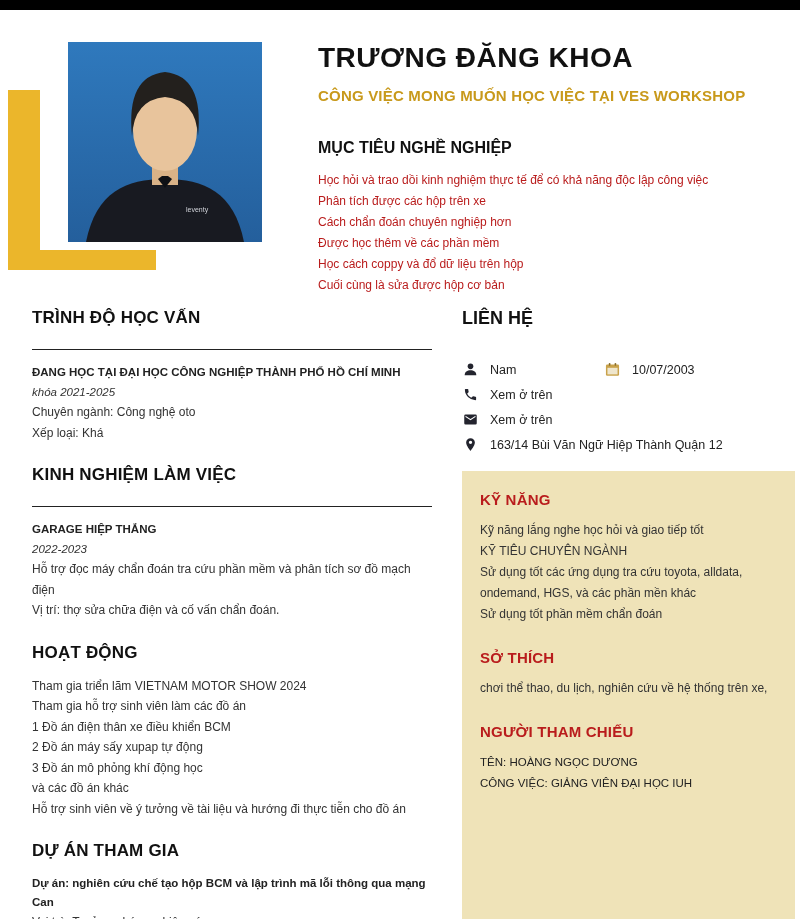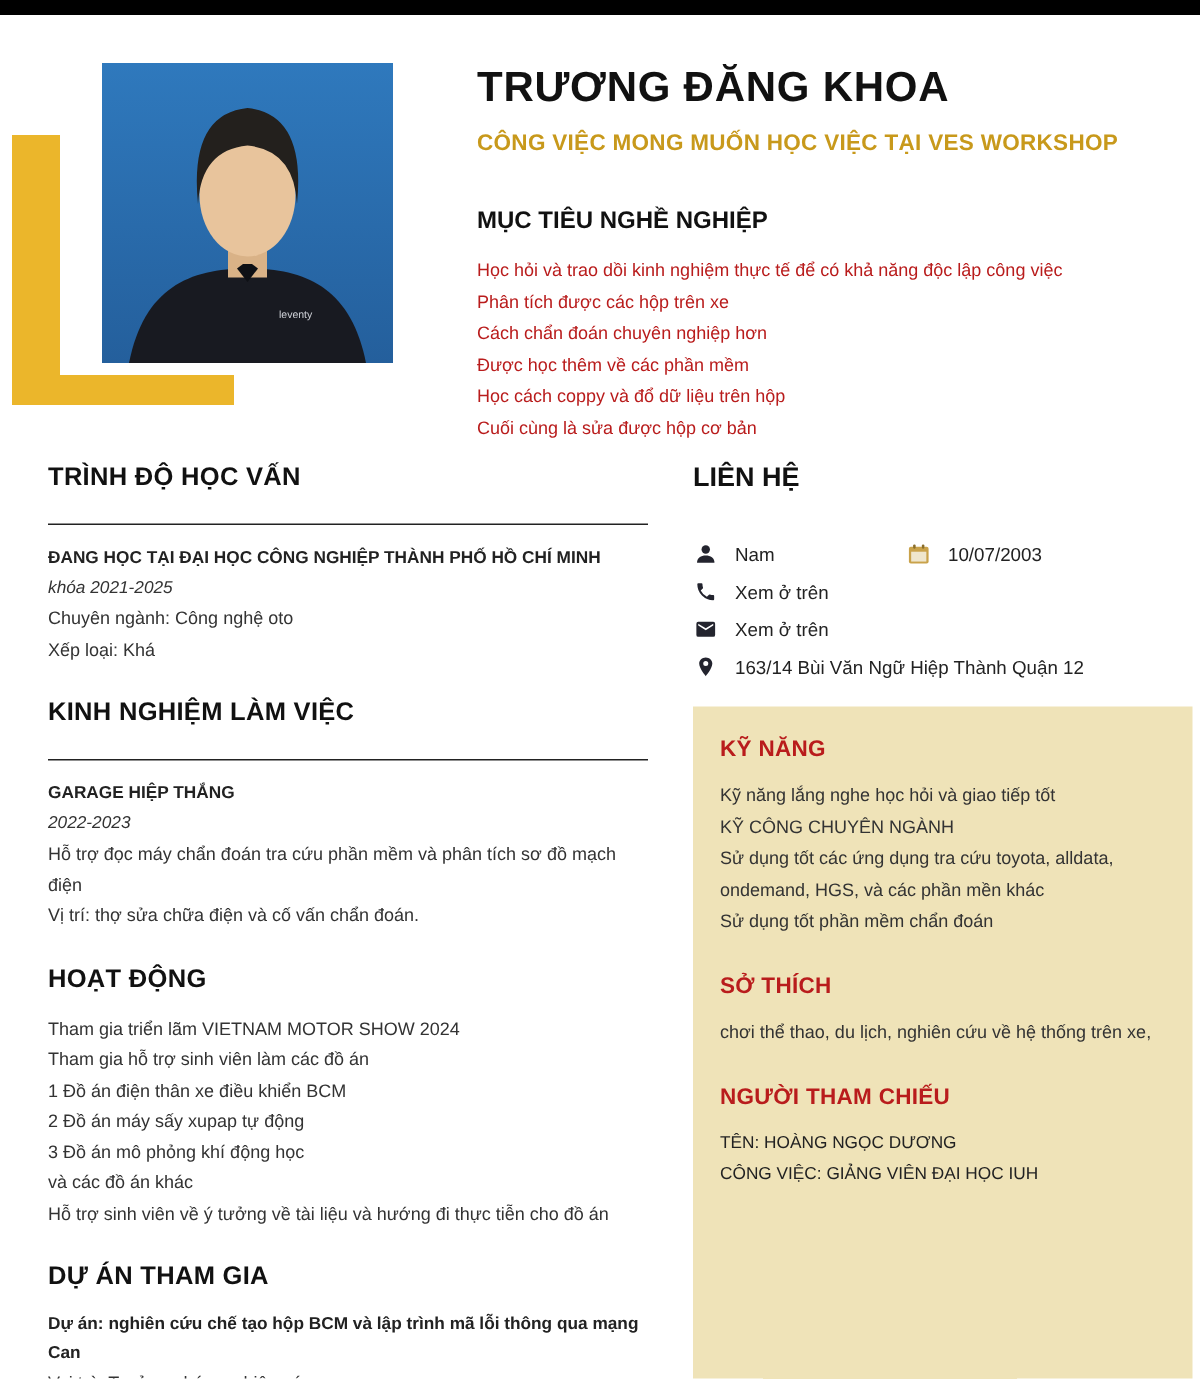--- a/index.html
+++ b/index.html
@@ -203,21 +203,21 @@
               </svg>
           </span>
           <span class="contact-text">163/14 Bùi Văn Ngữ Hiệp Thành Quận 12</span>
         </div>
       </div>
     </div>
 
     <div class="panel">
       <div class="panel-title">KỸ NĂNG</div>
       <div class="t-line">Kỹ năng lắng nghe học hỏi và giao tiếp tốt</div>
-      <div class="t-line">KỸ CÔNG CHUYÊN NGÀNH</div>
+      <div class="t-line">KỸ TIÊU CHUYÊN NGÀNH</div>
       <div class="t-line">Sử dụng tốt các ứng dụng tra cứu toyota, alldata, ondemand, HGS, và các phần mền khác</div>
       <div class="t-line">Sử dụng tốt phần mềm chẩn đoán</div>
 
       <div class="panel-title gap">SỞ THÍCH</div>
       <div class="t-line">chơi thể thao, du lịch, nghiên cứu về hệ thống trên xe,</div>
 
       <div class="panel-title gap">NGƯỜI THAM CHIẾU</div>
       <div class="ref-line">TÊN: HOÀNG NGỌC DƯƠNG</div>
       <div class="ref-line">CÔNG VIỆC: GIẢNG VIÊN ĐẠI HỌC IUH</div>
 

